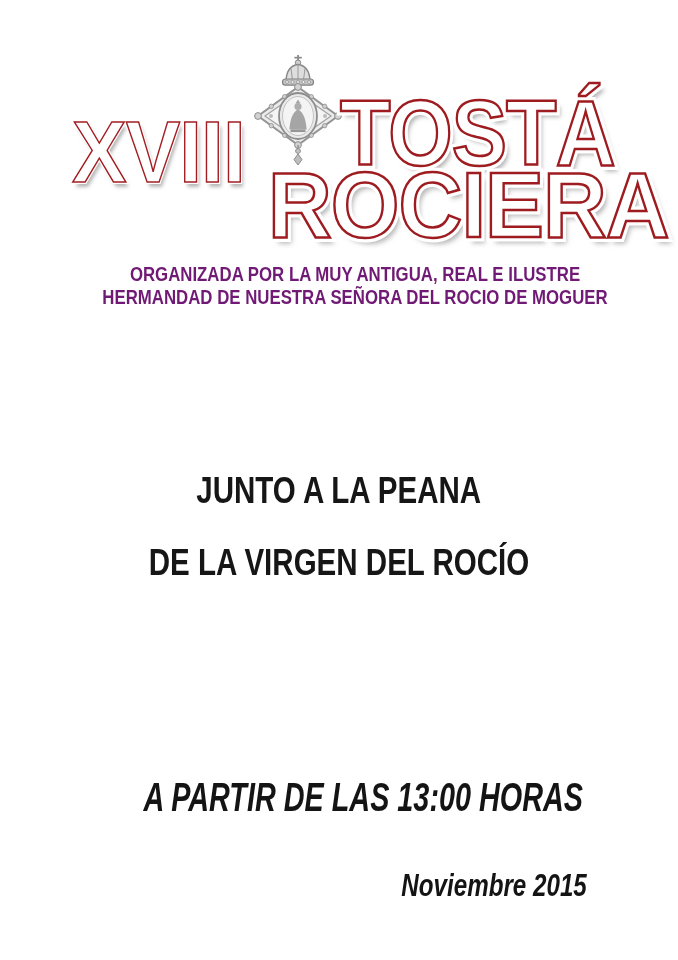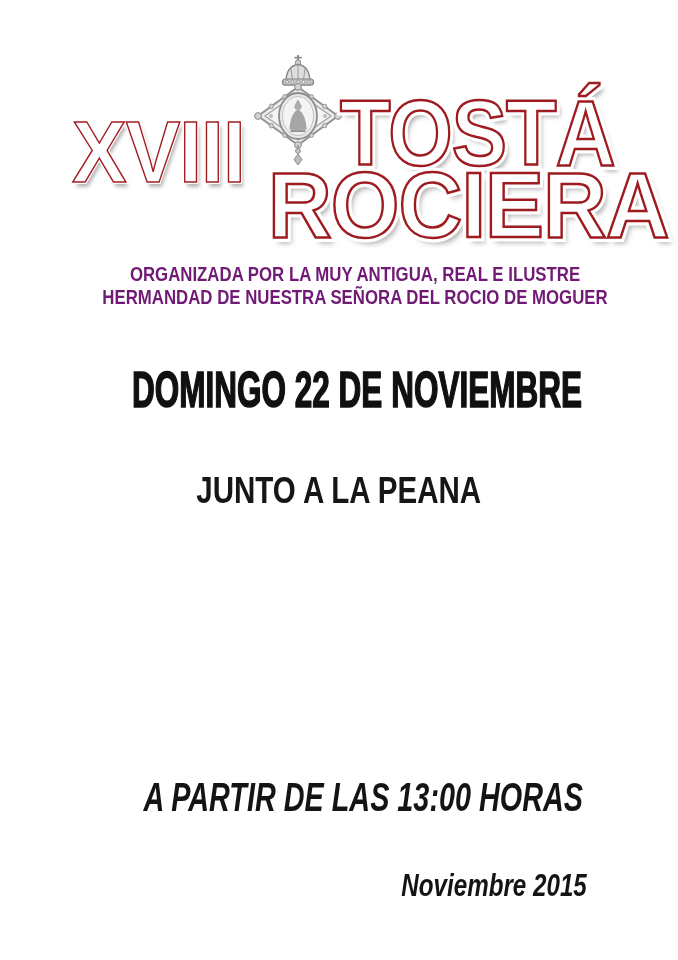--- a/index.html
+++ b/index.html
@@ -127,26 +127,26 @@
   <div class="red-word word-tosta" data-text="TOSTÁ">TOSTÁ</div>
   <div class="red-word word-rociera" data-text="ROCIERA">ROCIERA</div>
 
   <div class="crow org">
     <span class="cinner" style="display:block;">
       <span>ORGANIZADA POR LA MUY ANTIGUA, REAL E ILUSTRE</span><br>
       <span>HERMANDAD DE NUESTRA SEÑORA DEL ROCIO DE MOGUER</span>
     </span>
   </div>
 
-  <div class="crow bigdate">
-    <span class="cinner">DOMINGO 22 DE NOVIEMBRE</span>
-  </div>
 
   <div class="crow venue1">
     <span class="cinner">JUNTO A LA PEANA</span>
+  </div>
+  <div class="crow venue2">
+    <span class="cinner">DE LA VIRGEN DEL ROCÍO</span>
   </div>
 
   <div class="crow timerow">
     <span class="cinner">A PARTIR DE LAS 13:00 HORAS</span>
   </div>
 
   <div class="footdate">Noviembre 2015</div>
 
 </div>
 

